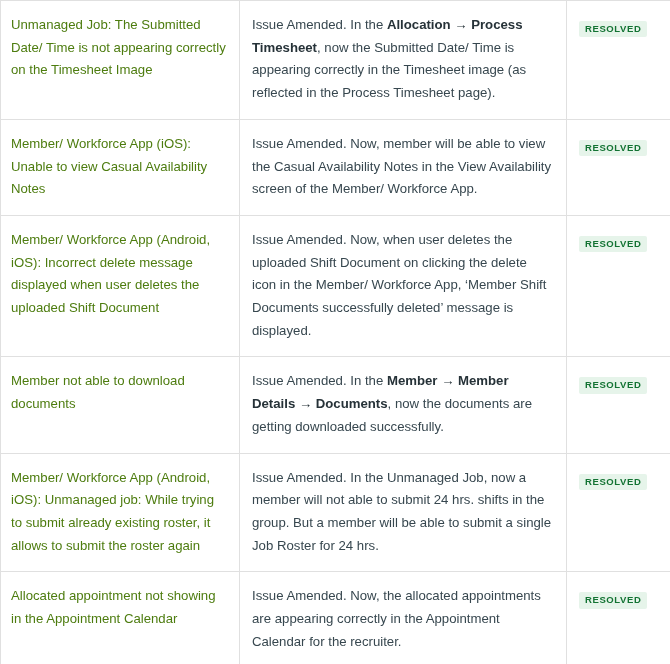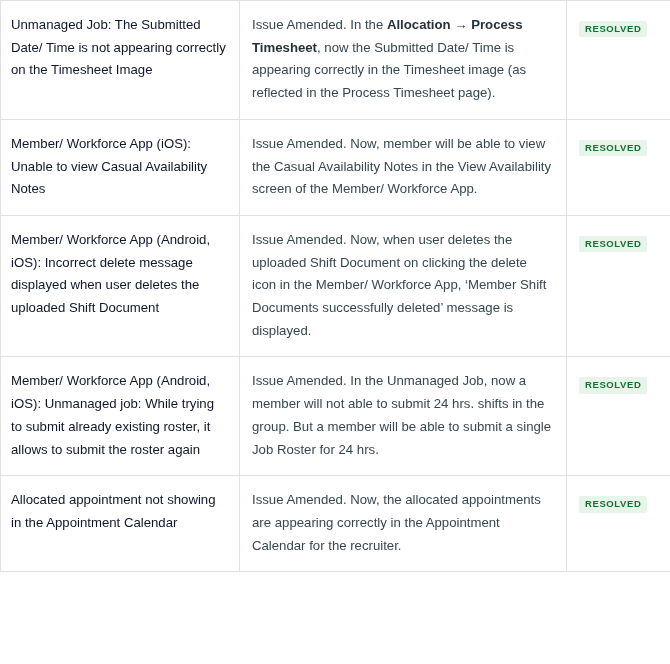--- a/index.html
+++ b/index.html
@@ -25,21 +25,21 @@
 
   .issues-table td {
     border: 1px solid #e0e0e0;
     vertical-align: top;
     padding: 13px 12px 14px 10px;
     font-size: 13.2px;
     line-height: 1.72;
     color: #37474f;
   }
   .issues-table td.issue-cell {
-    color: #0f172a;
+    color: #4d7c0f;
   }
   .issues-table td.resolution-cell {
     padding-left: 12px;
     padding-right: 14px;
   }
   .issues-table td.status-cell {
     padding-top: 16px;
     padding-left: 12px;
     text-align: left;
   }
@@ -94,20 +94,29 @@
     <tr>
       <td class="issue-cell">Member/ Workforce App (Android, iOS): Incorrect delete message displayed when user deletes the uploaded Shift Document</td>
       <td class="resolution-cell">
         <span>Issue Amended. Now, when user deletes the uploaded Shift Document on clicking the delete icon in the Member/ Workforce App, ‘Member Shift Documents successfully deleted’ message is displayed.</span><span class="bold-path"></span><span></span>
       </td>
       <td class="status-cell">
         <span class="status-badge">RESOLVED</span>
       </td>
     </tr>
     <tr>
+      <td class="issue-cell">Member not able to download documents</td>
+      <td class="resolution-cell">
+        <span>Issue Amended. In the </span><span class="bold-path">Member → Member Details → Documents</span><span>, now the documents are getting downloaded successfully.</span>
+      </td>
+      <td class="status-cell">
+        <span class="status-badge">RESOLVED</span>
+      </td>
+    </tr>
+    <tr>
       <td class="issue-cell">Member/ Workforce App (Android, iOS):  Unmanaged job: While trying to submit already existing roster, it allows to submit the roster again</td>
       <td class="resolution-cell">
         <span>Issue Amended. In the Unmanaged Job, now a member will not able to submit 24 hrs. shifts in the group. But a member will be able to submit a single Job Roster for 24 hrs.</span><span class="bold-path"></span><span></span>
       </td>
       <td class="status-cell">
         <span class="status-badge">RESOLVED</span>
       </td>
     </tr>
     <tr class="row-last">
       <td class="issue-cell">Allocated appointment not showing in the Appointment Calendar</td>

